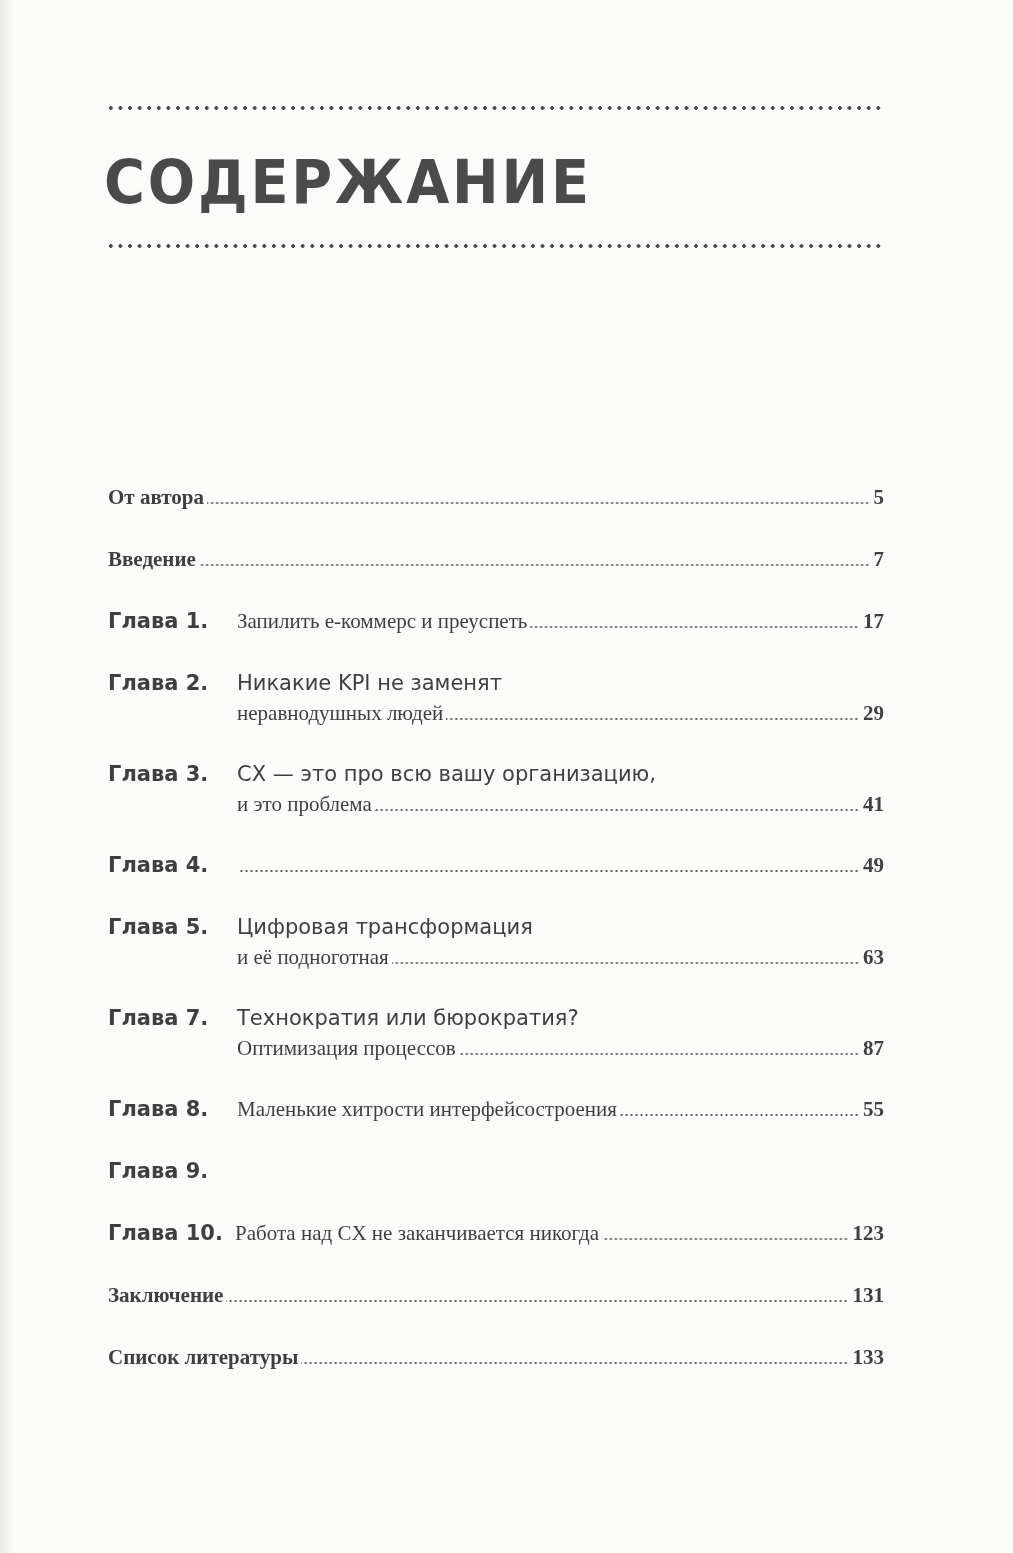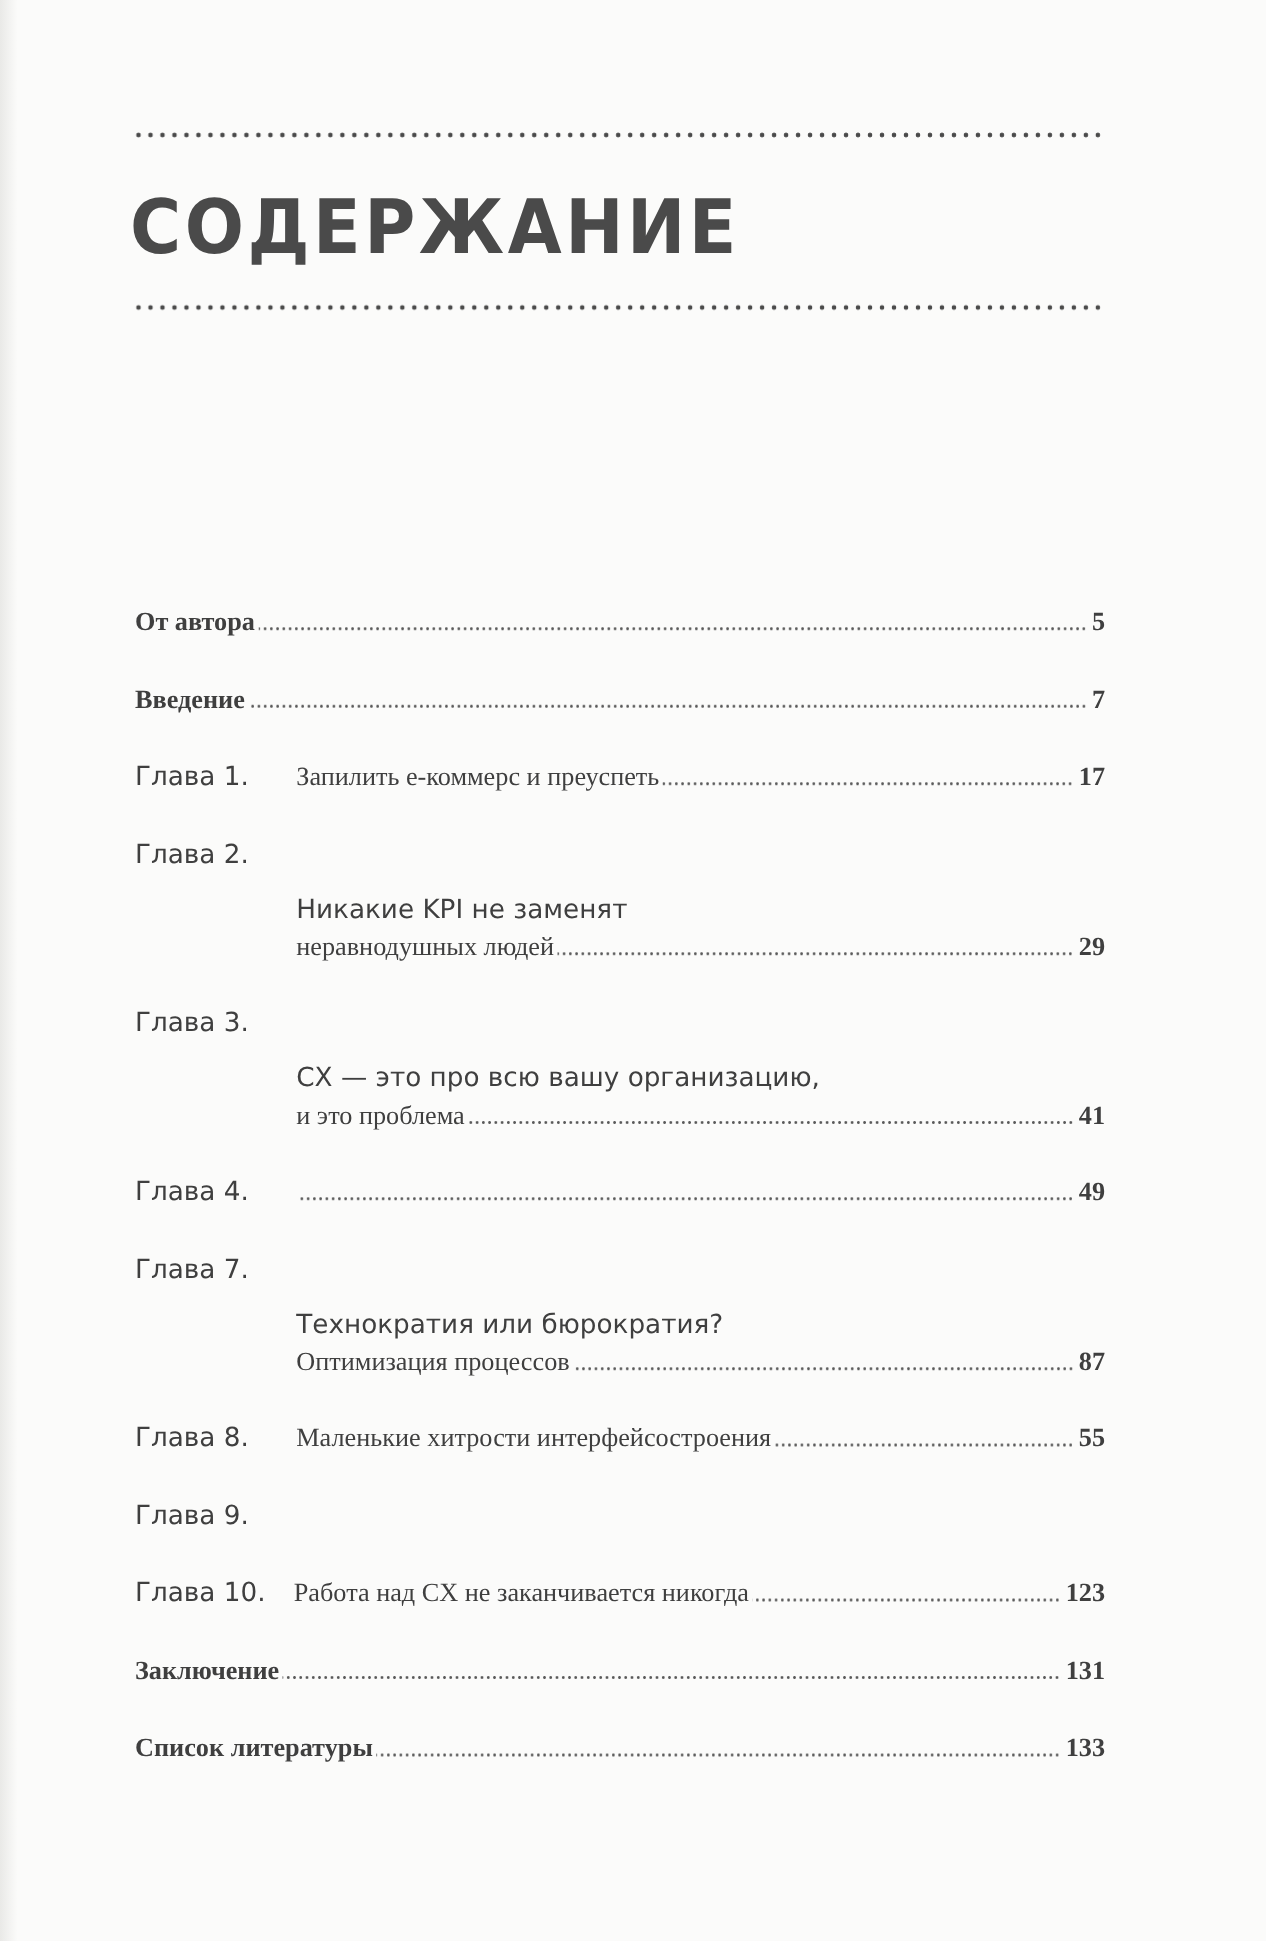--- a/index.html
+++ b/index.html
@@ -59,21 +59,21 @@
     display: flex;
     align-items: flex-end;
     font-size: 21px;
     line-height: 30px;
   }
   .entry.single { margin-bottom: 32px; }
   .entry.double { margin-bottom: 31px; }
   .entry .label {
     flex: 0 0 auto;
     width: 129px;
-    font-weight: normal;
+    font-weight: bold;
     white-space: nowrap;
     align-self: flex-start;
   }
   .entry .body {
     flex: 1 1 auto;
     display: flex;
     flex-direction: column;
     min-width: 0;
   }
   .entry .last-line {
@@ -99,21 +99,20 @@
     min-width: 10px;
   }
   .entry .page {
     flex: 0 0 auto;
     font-weight: bold;
     text-align: right;
     white-space: nowrap;
   }
   .entry .first-line {
     white-space: nowrap;
-    margin-top: 44px;
   }
   .entry.tight-label .label { width: 127px; }
 </style>
 </head>
 <body>
 
 <div class="page-edge"></div>
 
 <div class="dotted-rule rule-top"></div>
 <h1 class="title">СОДЕРЖАНИЕ</h1>
@@ -181,20 +180,31 @@
   <div class="entry single">
     <span class="label">Глава 4.</span>
     <div class="body">
       <div class="last-line">
         <span class="leader"></span>
         <span class="page">49</span>
       </div>
     </div>
   </div>
 
+  <div class="entry double">
+    <span class="label">Глава 5.</span>
+    <div class="body">
+      <span class="first-line">Цифровая трансформация</span>
+      <div class="last-line">
+        <span class="text">и её подноготная</span>
+        <span class="leader"></span>
+        <span class="page">63</span>
+      </div>
+    </div>
+  </div>
 
 
   <div class="entry double">
     <span class="label">Глава 7.</span>
     <div class="body">
       <span class="first-line">Технократия или бюрократия?</span>
       <div class="last-line">
         <span class="text">Оптимизация процессов</span>
         <span class="leader"></span>
         <span class="page">87</span>

